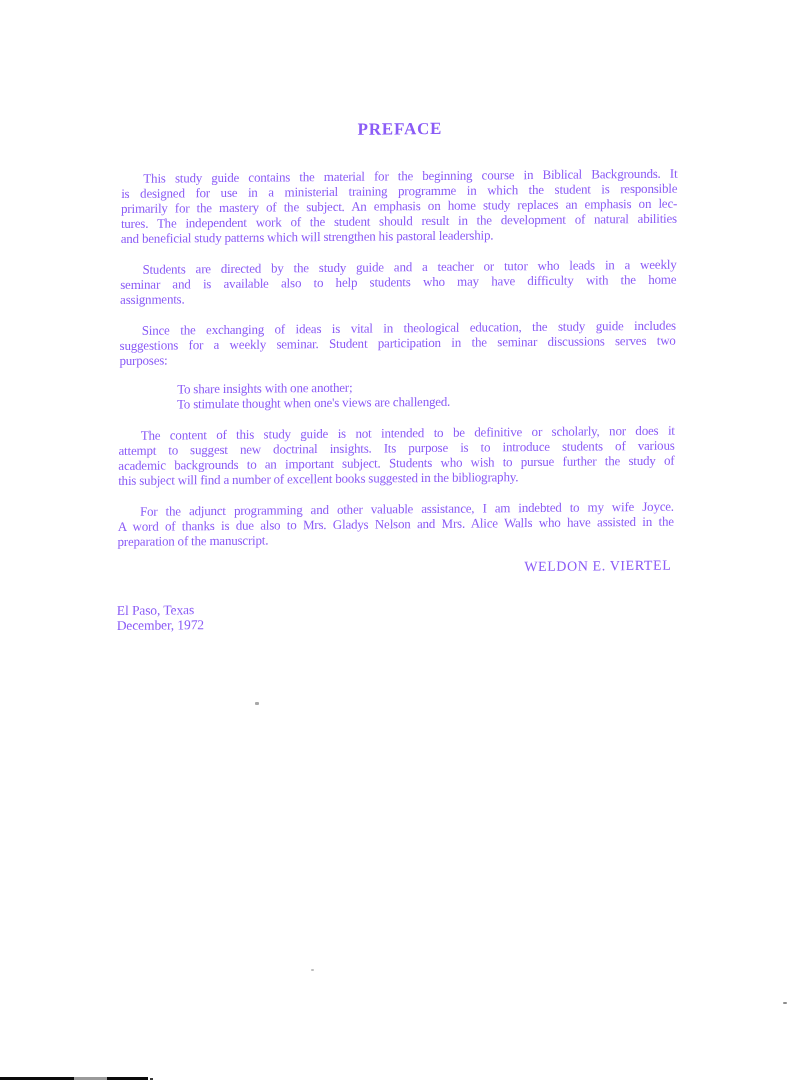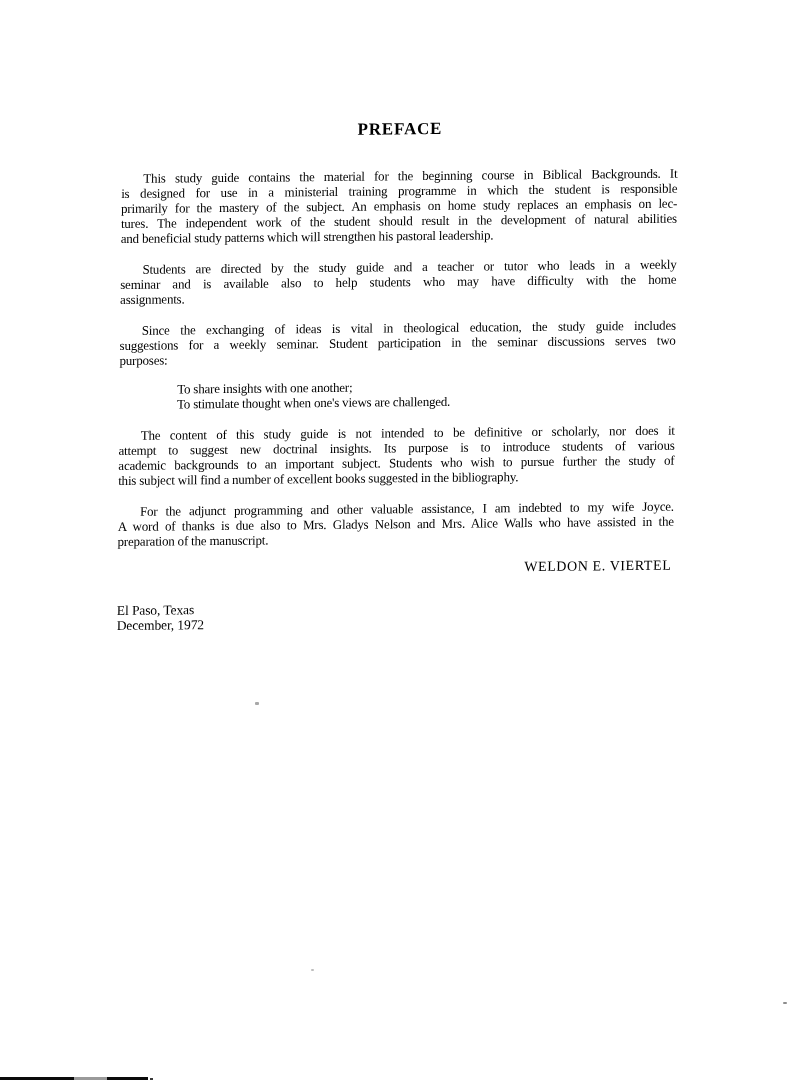--- a/index.html
+++ b/index.html
@@ -89,21 +89,21 @@
     background: #3a3a3a;
   }
   .speck { position: absolute; border-radius: 1px; }
   .speck-1 { left: 255px; top: 702px; width: 4px; height: 3px; background: #a8a8a8; }
   .speck-2 { left: 311px; top: 969px; width: 3px; height: 2px; background: #bdbdbd; }
   .speck-3 { left: 783px; top: 1002px; width: 4px; height: 2px; background: #8d8d8d; }
 </style>
 </head>
 <body>
 
-<div class="page" style="color: #000000; background: rgb(255, 255, 255);">
+<div class="page" style="color: #8b5cf6; background: rgb(255, 255, 255);">
   <div class="content">
     <h1 class="title">PREFACE</h1>
 
     <div class="paragraphs">
         <div class="para">
           <div class="line first">This study guide contains the material for the beginning course in Biblical Backgrounds.  It</div>
           <div class="line">is designed for use in a ministerial training programme in which the student is responsible</div>
           <div class="line">primarily for the mastery of the subject.  An emphasis on home study replaces an emphasis on lec-</div>
           <div class="line">tures.  The independent work of the student should result in the development of natural abilities</div>
           <div class="line last">and beneficial study patterns which will strengthen his pastoral leadership.</div>

